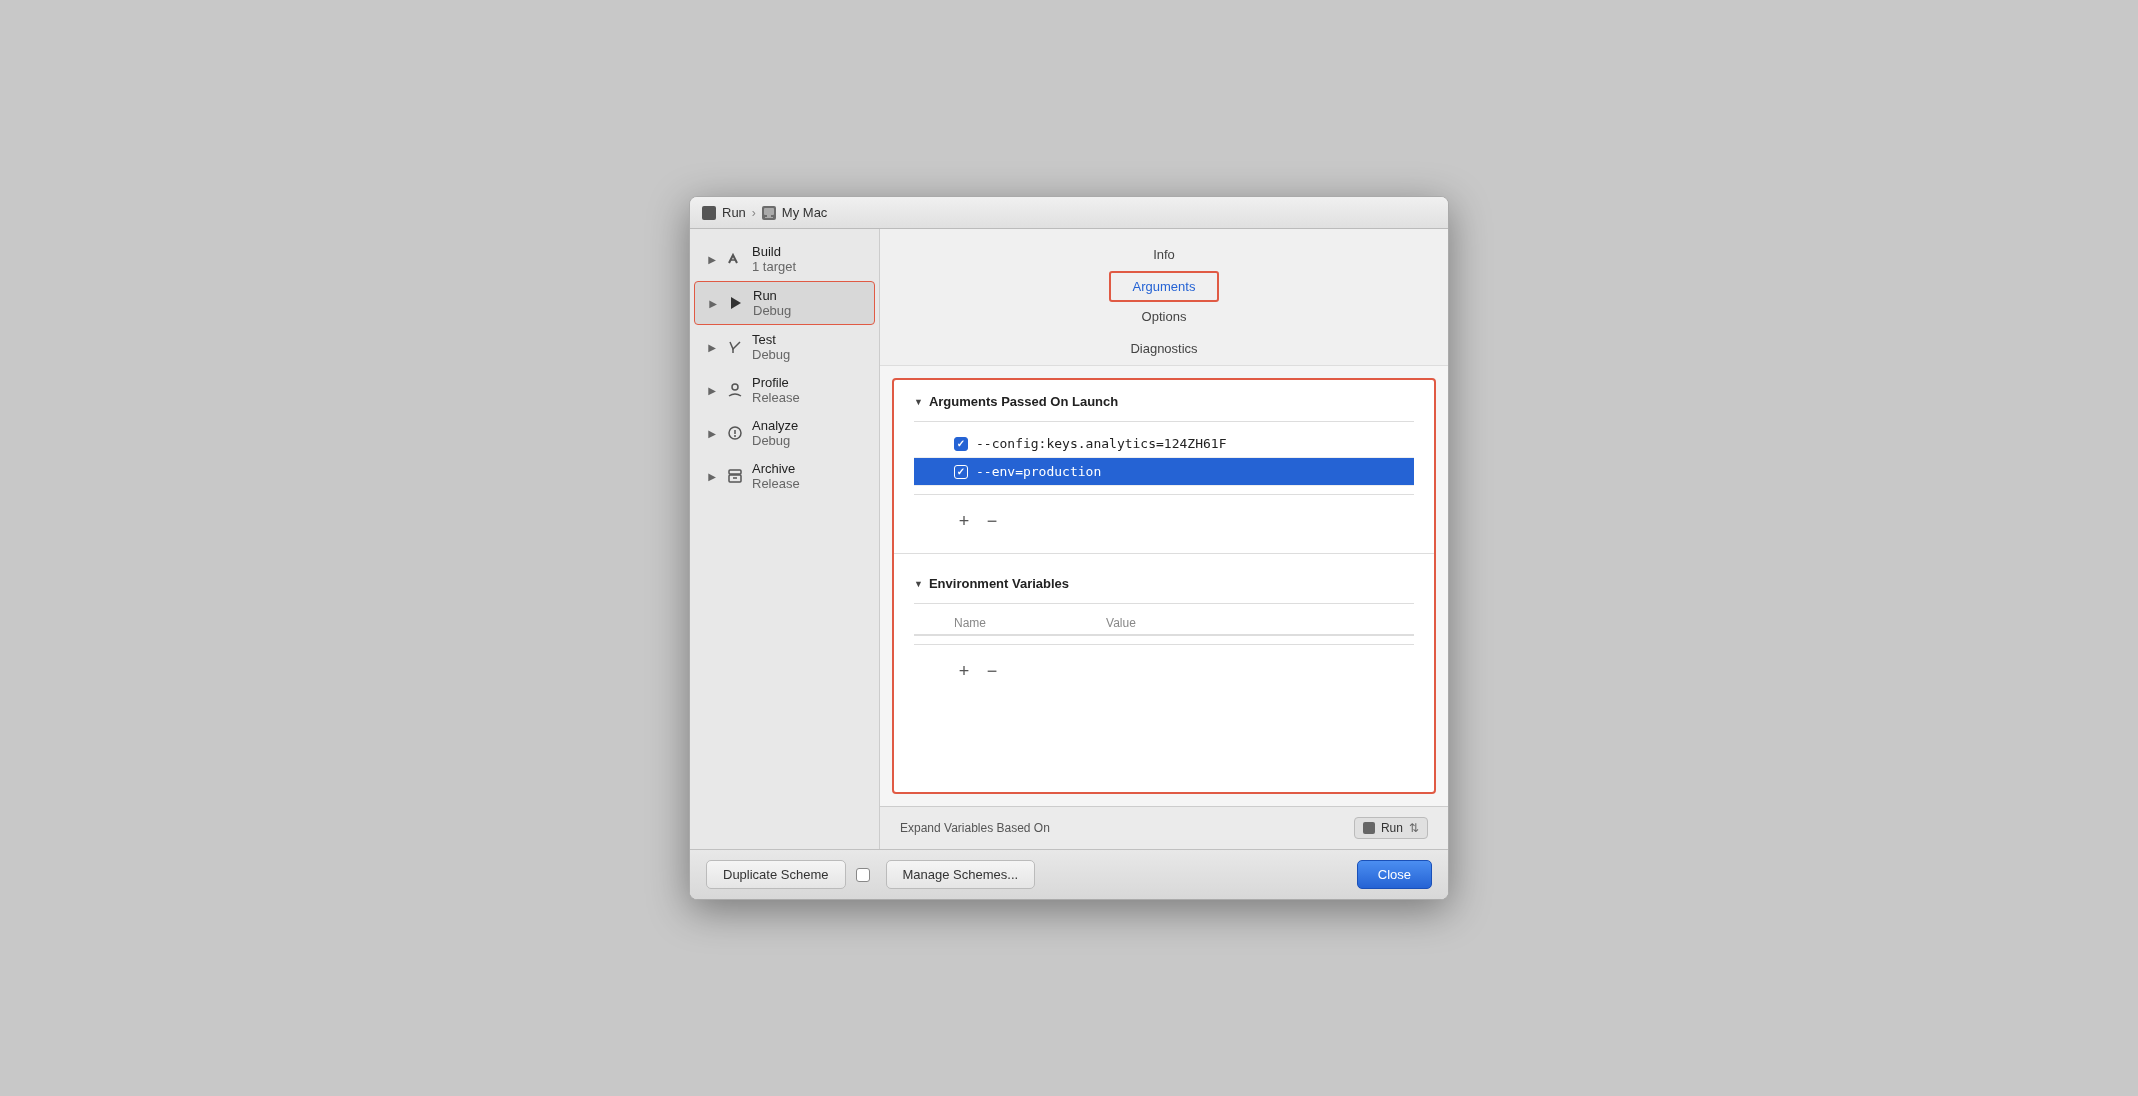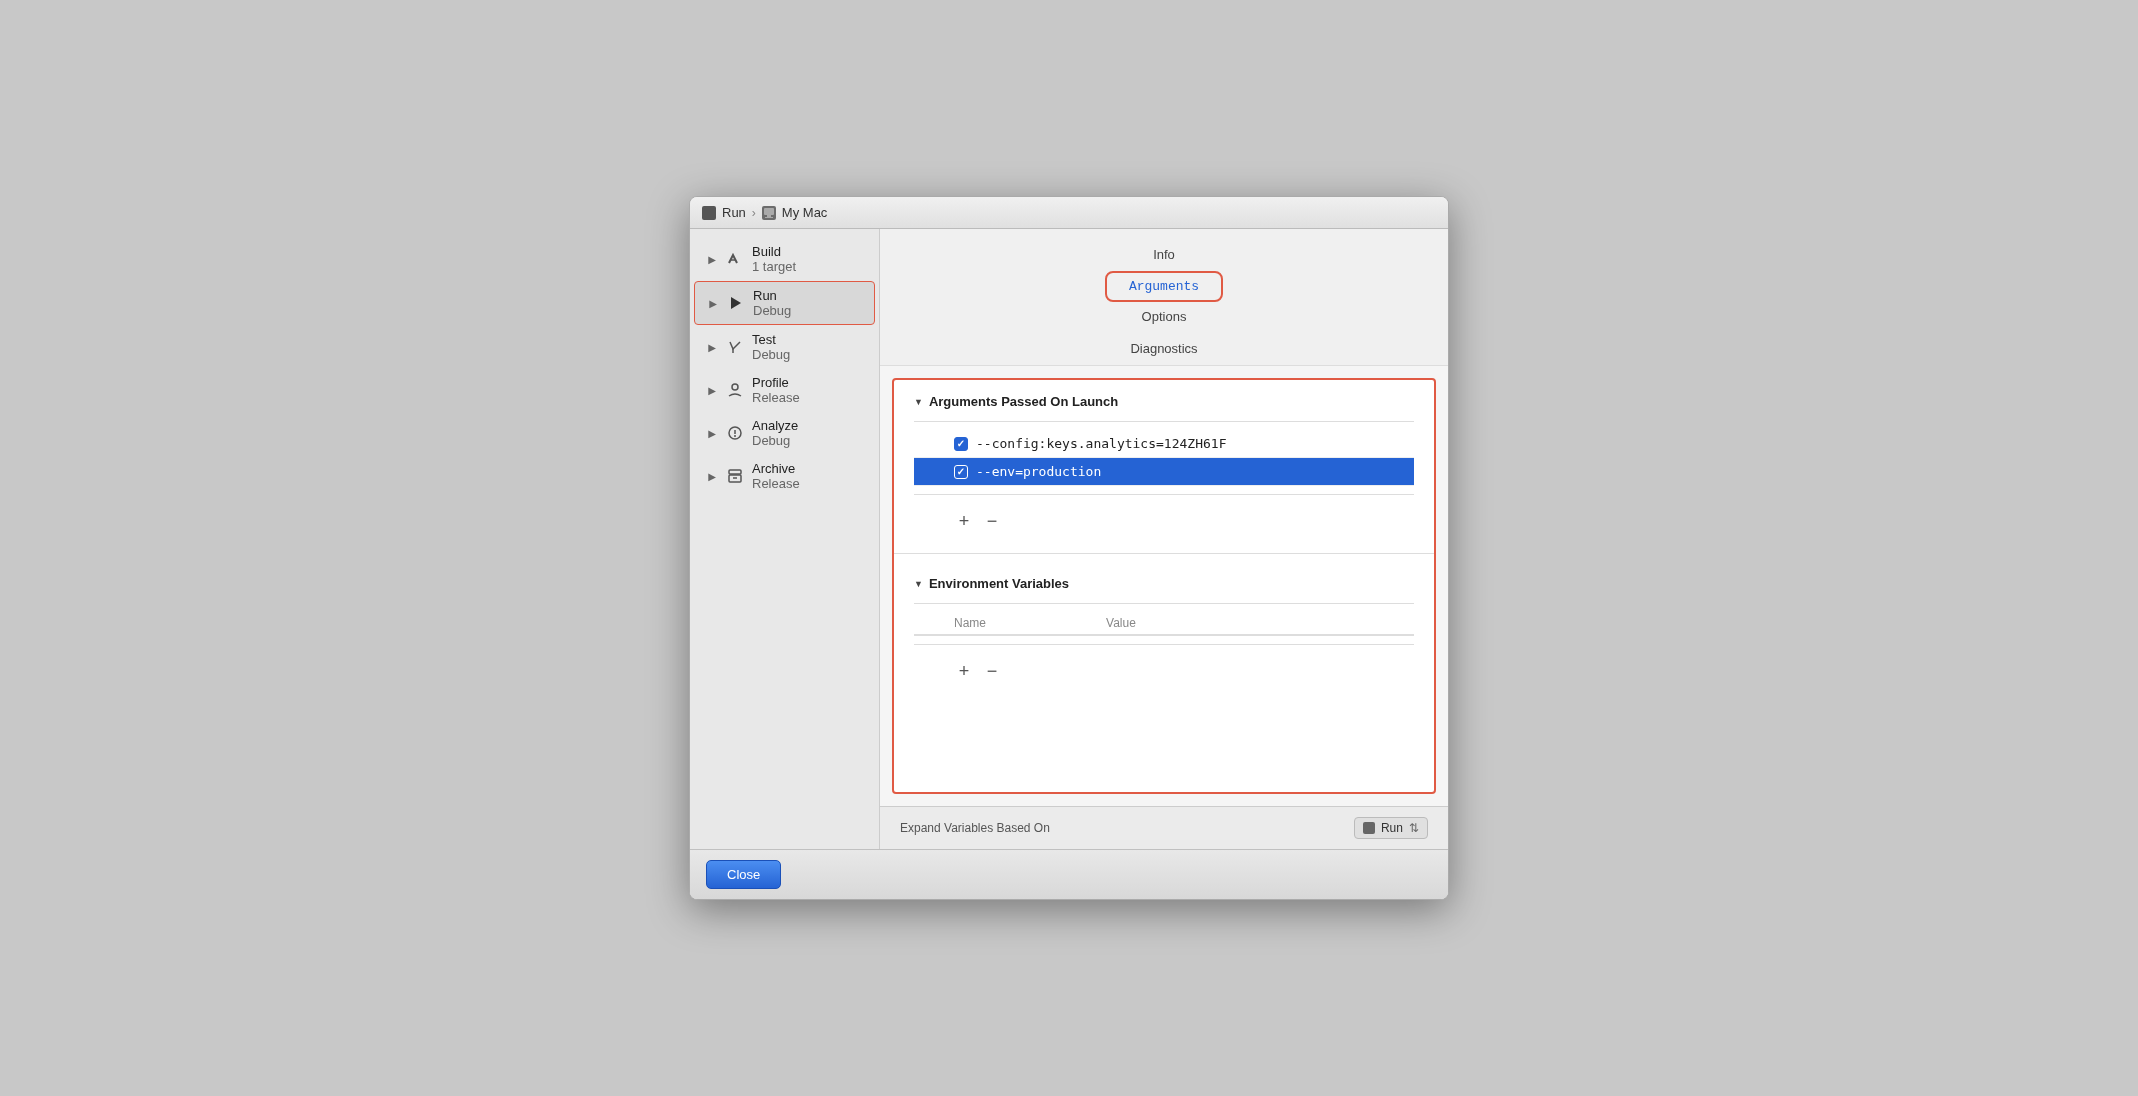--- a/index.html
+++ b/index.html
@@ -424,21 +424,21 @@
           <span class="sidebar-item-name">Archive</span>
           <span class="sidebar-item-sub">Release</span>
         </div>
       </div>
     </div>
 
     <div class="content">
 
       <div class="tab-bar">
         <div class="tab">Info</div>
-        <div class="tab active" style="border: 2px solid #e05a44; border-radius:8px; padding: 6px 22px; color:#2563d4; margin-bottom:-1px;font-family:Liberation Mono, monospace;">Arguments</div>
+        <div class="tab active" style="border: 2px solid #e05a44; border-radius:3px; padding: 6px 22px; color:#2563d4; margin-bottom:-1px;">Arguments</div>
         <div class="tab">Options</div>
         <div class="tab">Diagnostics</div>
       </div>
 
       <div style="flex:1; overflow-y:auto; margin:12px; border:2px solid #e05a44; border-radius:4px; background:#fff;">
 
         <div class="section">
           <div class="section-header">
             <span style="font-size:9px;color:#444;">▼</span>
             <span>Arguments Passed On Launch</span>
@@ -497,15 +497,23 @@
         <div class="expand-vars-dropdown">
           <div class="expand-vars-dropdown-icon" style="width:12px;height:12px;background:#666;border-radius:2px;"></div>
           <span class="expand-vars-text">Run</span>
           <span class="expand-vars-arrows">⇅</span>
         </div>
       </div>
     </div>
   </div>
 
   <div class="window-bottom">
+    <div class="bottom-left">
+      <button class="btn-secondary">Duplicate Scheme</button>
+      <div class="shared-area">
+        <div class="checkbox-shared"></div>
+        <span class="shared-label"></span>
+      </div>
+      <button class="btn-secondary">Manage Schemes...</button>
+    </div>
     <button class="btn-primary">Close</button>
   </div>
 </div>
 
 </body></html>

